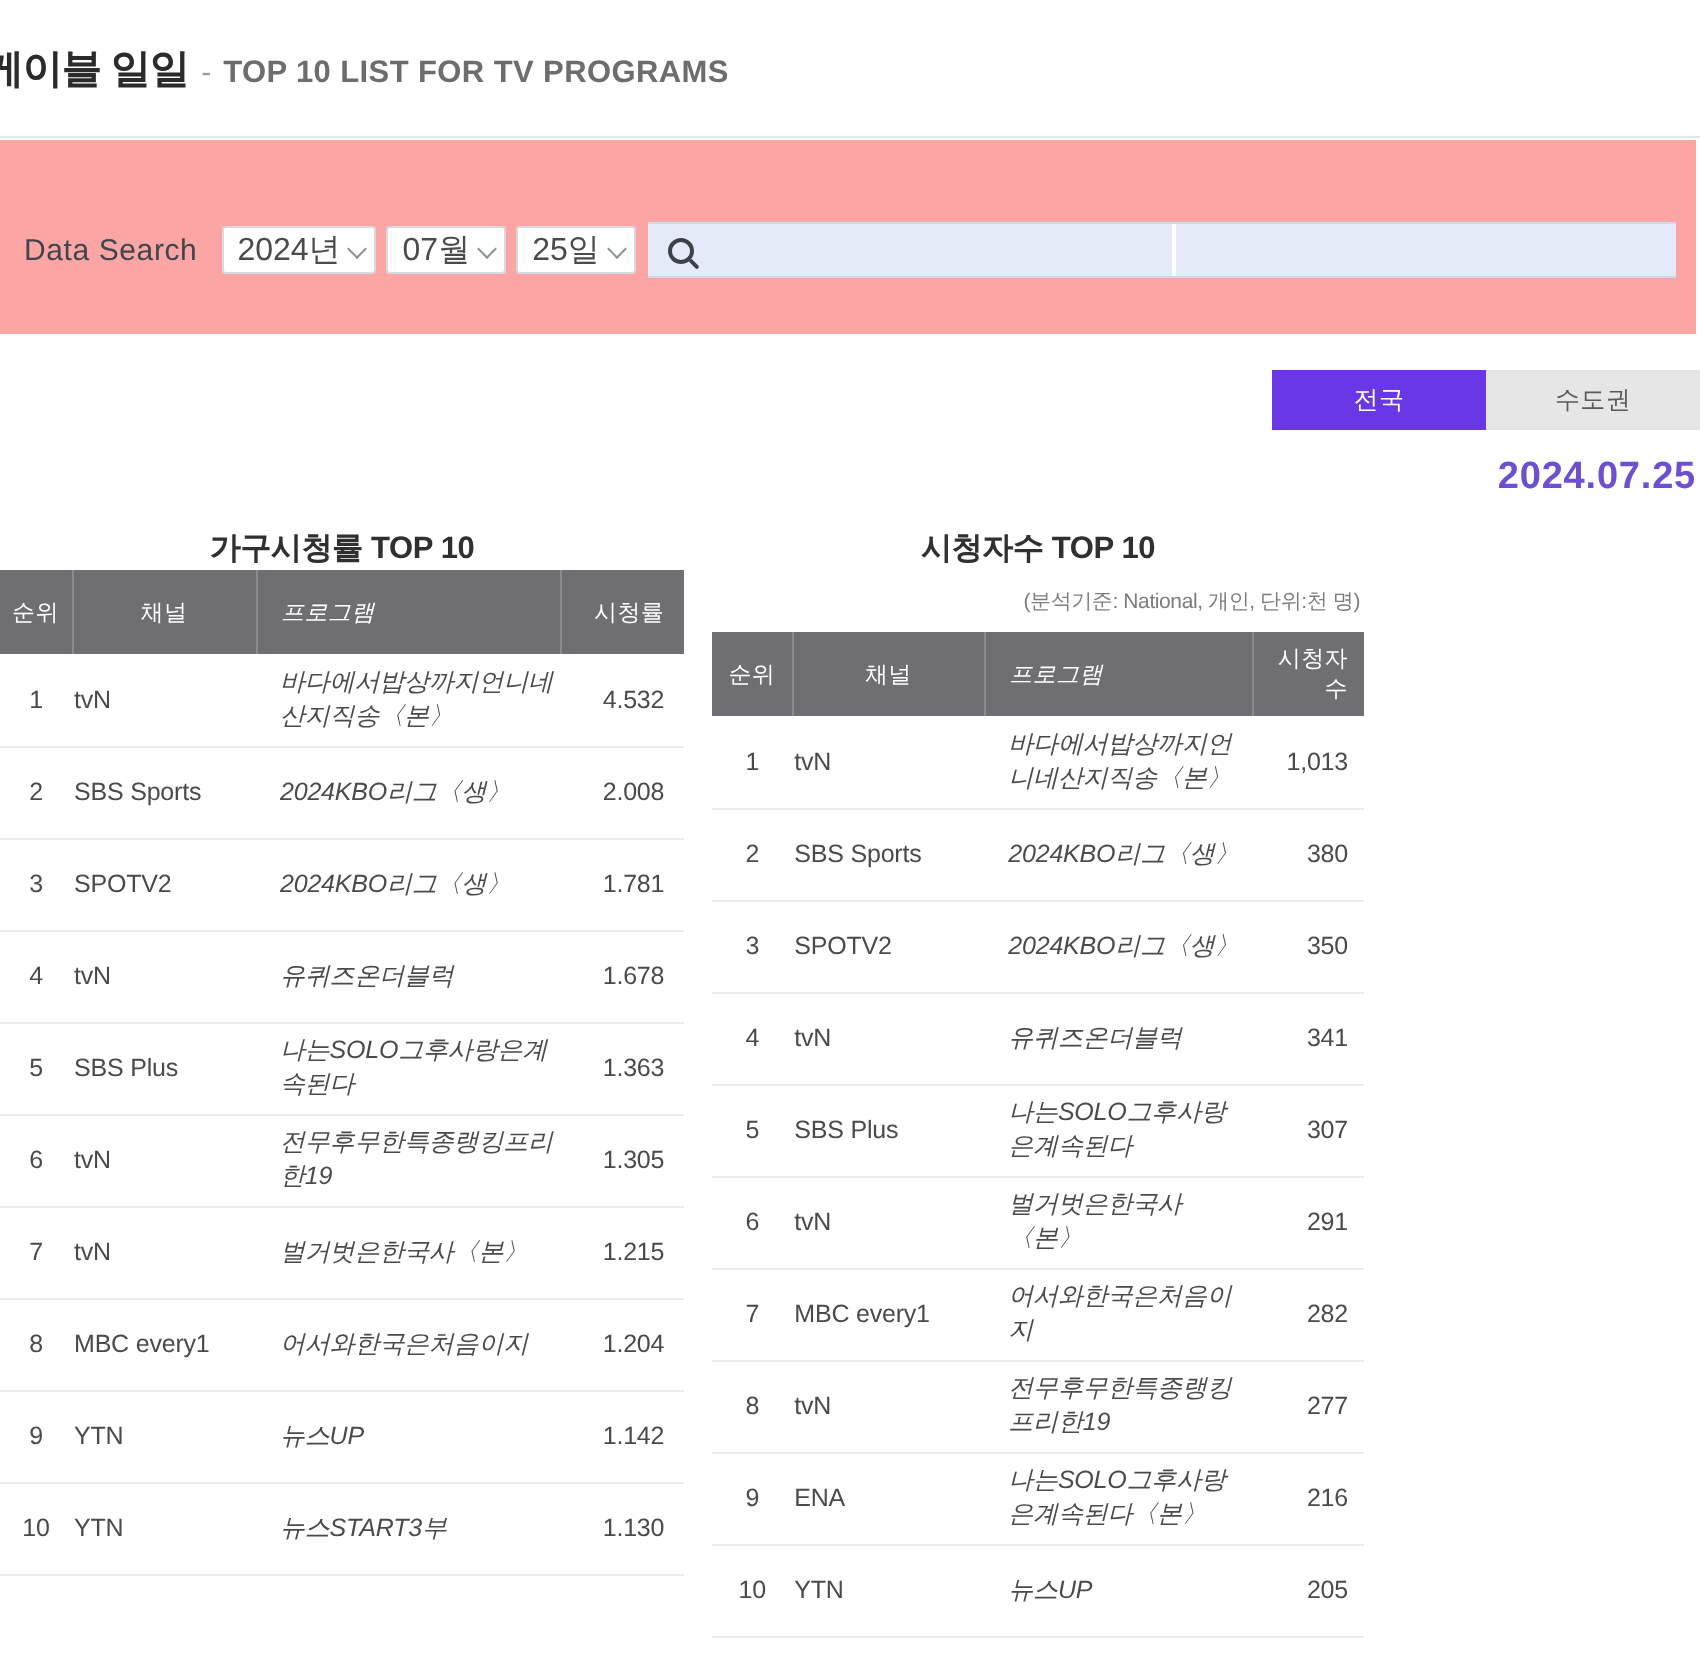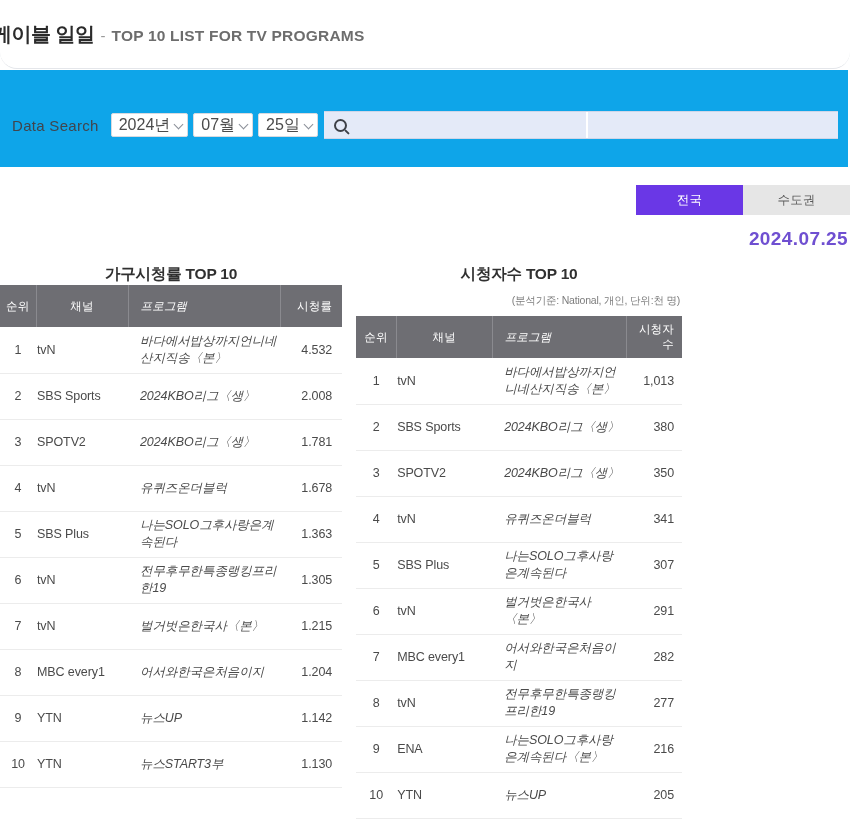--- a/index.html
+++ b/index.html
@@ -27,21 +27,20 @@
   .page-header {
     position: absolute;
     left: 0; top: 0;
     width: 850px;
     height: 69px;
     background: #ffffff;
     border-bottom: 1px solid #e4e6ea;
     display: flex;
     align-items: center;
     padding-left: 0px;
-    border-radius: 17px;
   }
   .title-wrap {
     display: flex;
     align-items: baseline;
     margin-left: -8px;
     white-space: nowrap;
   }
   .title-main {
     font-size: 20px;
     font-weight: 700;
@@ -59,21 +58,21 @@
     color: #6d6d6d;
     letter-spacing: 0.2px;
   }
 
   
   .search-band {
     position: absolute;
     left: 0; top: 70px;
     width: 848px;
     height: 97px;
-    background: #0ea5e9;
+    background: #fca5a5;
   }
   .search-bar {
     position: absolute;
     left: 12px; top: 40px;
     width: 826px;
     height: 30px;
     display: flex;
     align-items: center;
   }
   .search-label {

